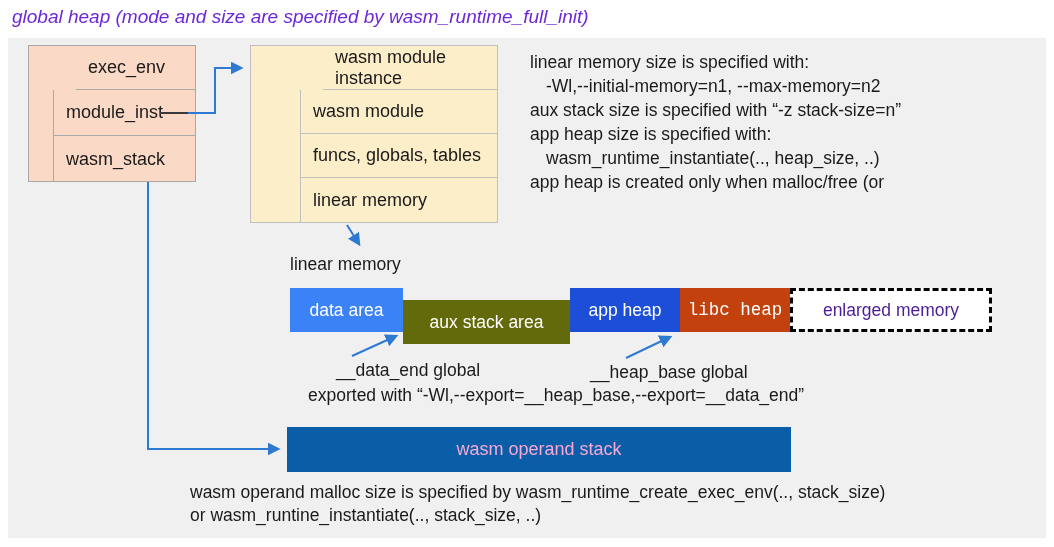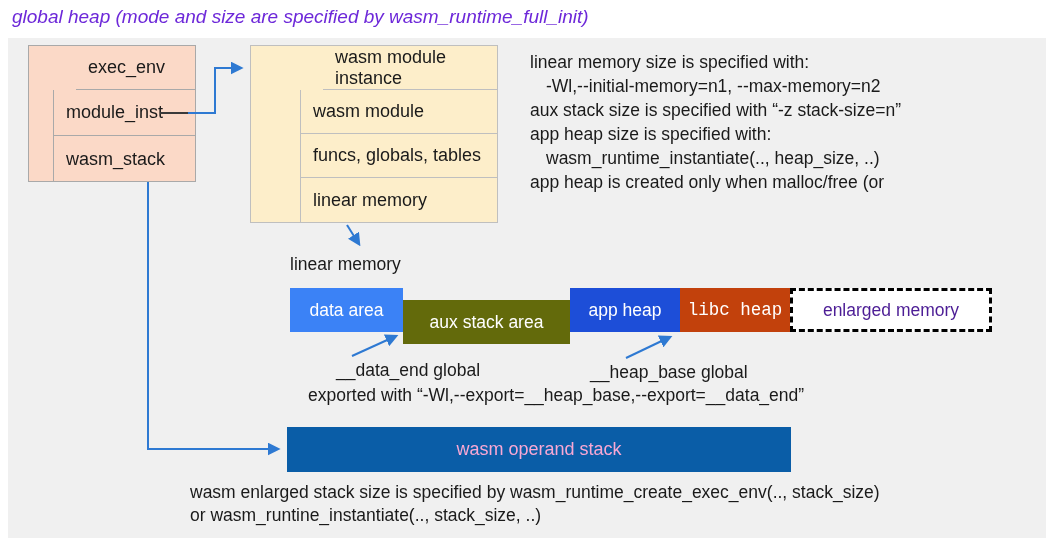--- a/index.html
+++ b/index.html
@@ -104,21 +104,21 @@
     <div class="seg seg-4" style="background: rgb(255, 255, 255); color: #4c1d95;">enlarged memory</div>
   </div>
 
   <div class="anno" id="anno-data-end">__data_end global</div>
   <div class="anno" id="anno-heap-base">__heap_base global</div>
   <div class="anno" id="anno-exported">exported with “-Wl,--export=__heap_base,--export=__data_end”</div>
 
   <div class="operand-bar" id="operand-bar" style="background: rgb(10, 93, 167);">wasm operand stack</div>
 
   <div class="footer-text">
-    <div>wasm enlarged stack size is specified by wasm_runtime_create_exec_env(.., stack_size)</div>
+    <div>wasm operand malloc size is specified by wasm_runtime_create_exec_env(.., stack_size)</div>
     <div>or wasm_runtine_instantiate(.., stack_size, ..)</div>
   </div>
 
   <svg class="connectors" viewBox="0 0 1038 500">
     <defs>
       <marker id="arrowhead" viewBox="0 0 10 10" refX="8" refY="5" markerWidth="6.5" markerHeight="6.5" orient="auto-start-reverse">
         <path id="arrowhead-path" d="M0,0 L10,5 L0,10 z" fill="#2e79d2"></path>
       </marker>
     </defs>
     <polyline class="dark-link" points="152,75 180,75" stroke="#3a3a3a"></polyline>

